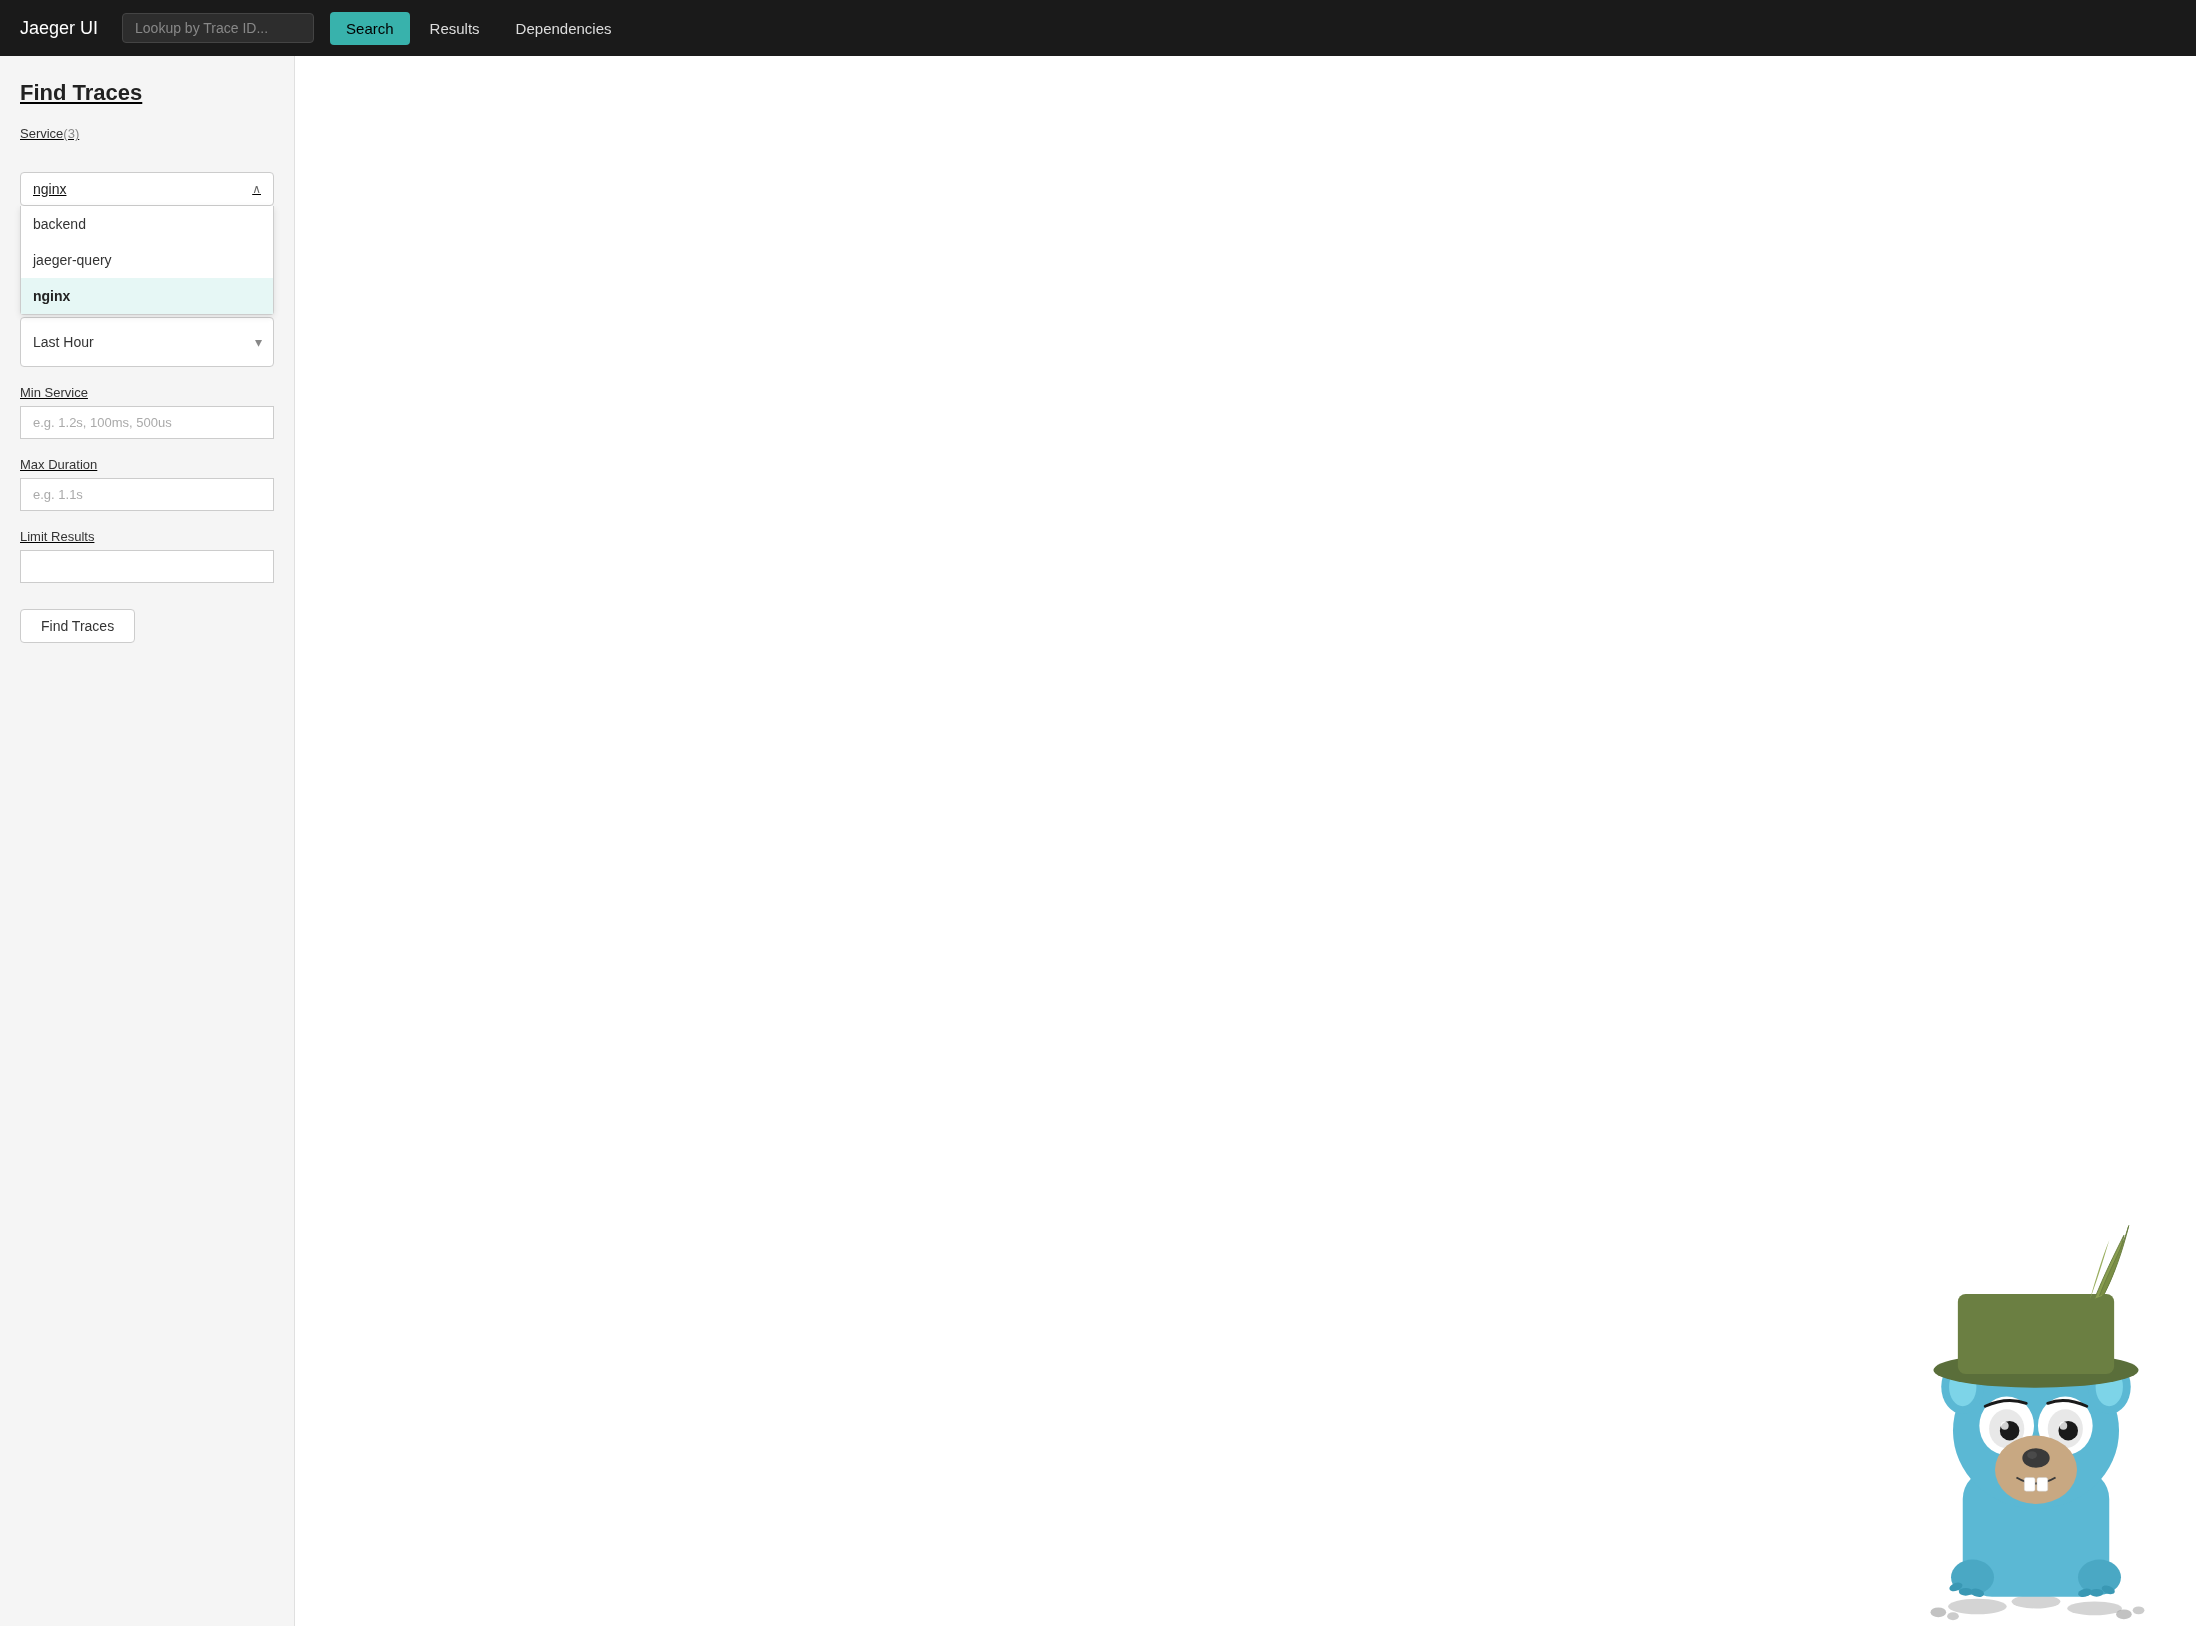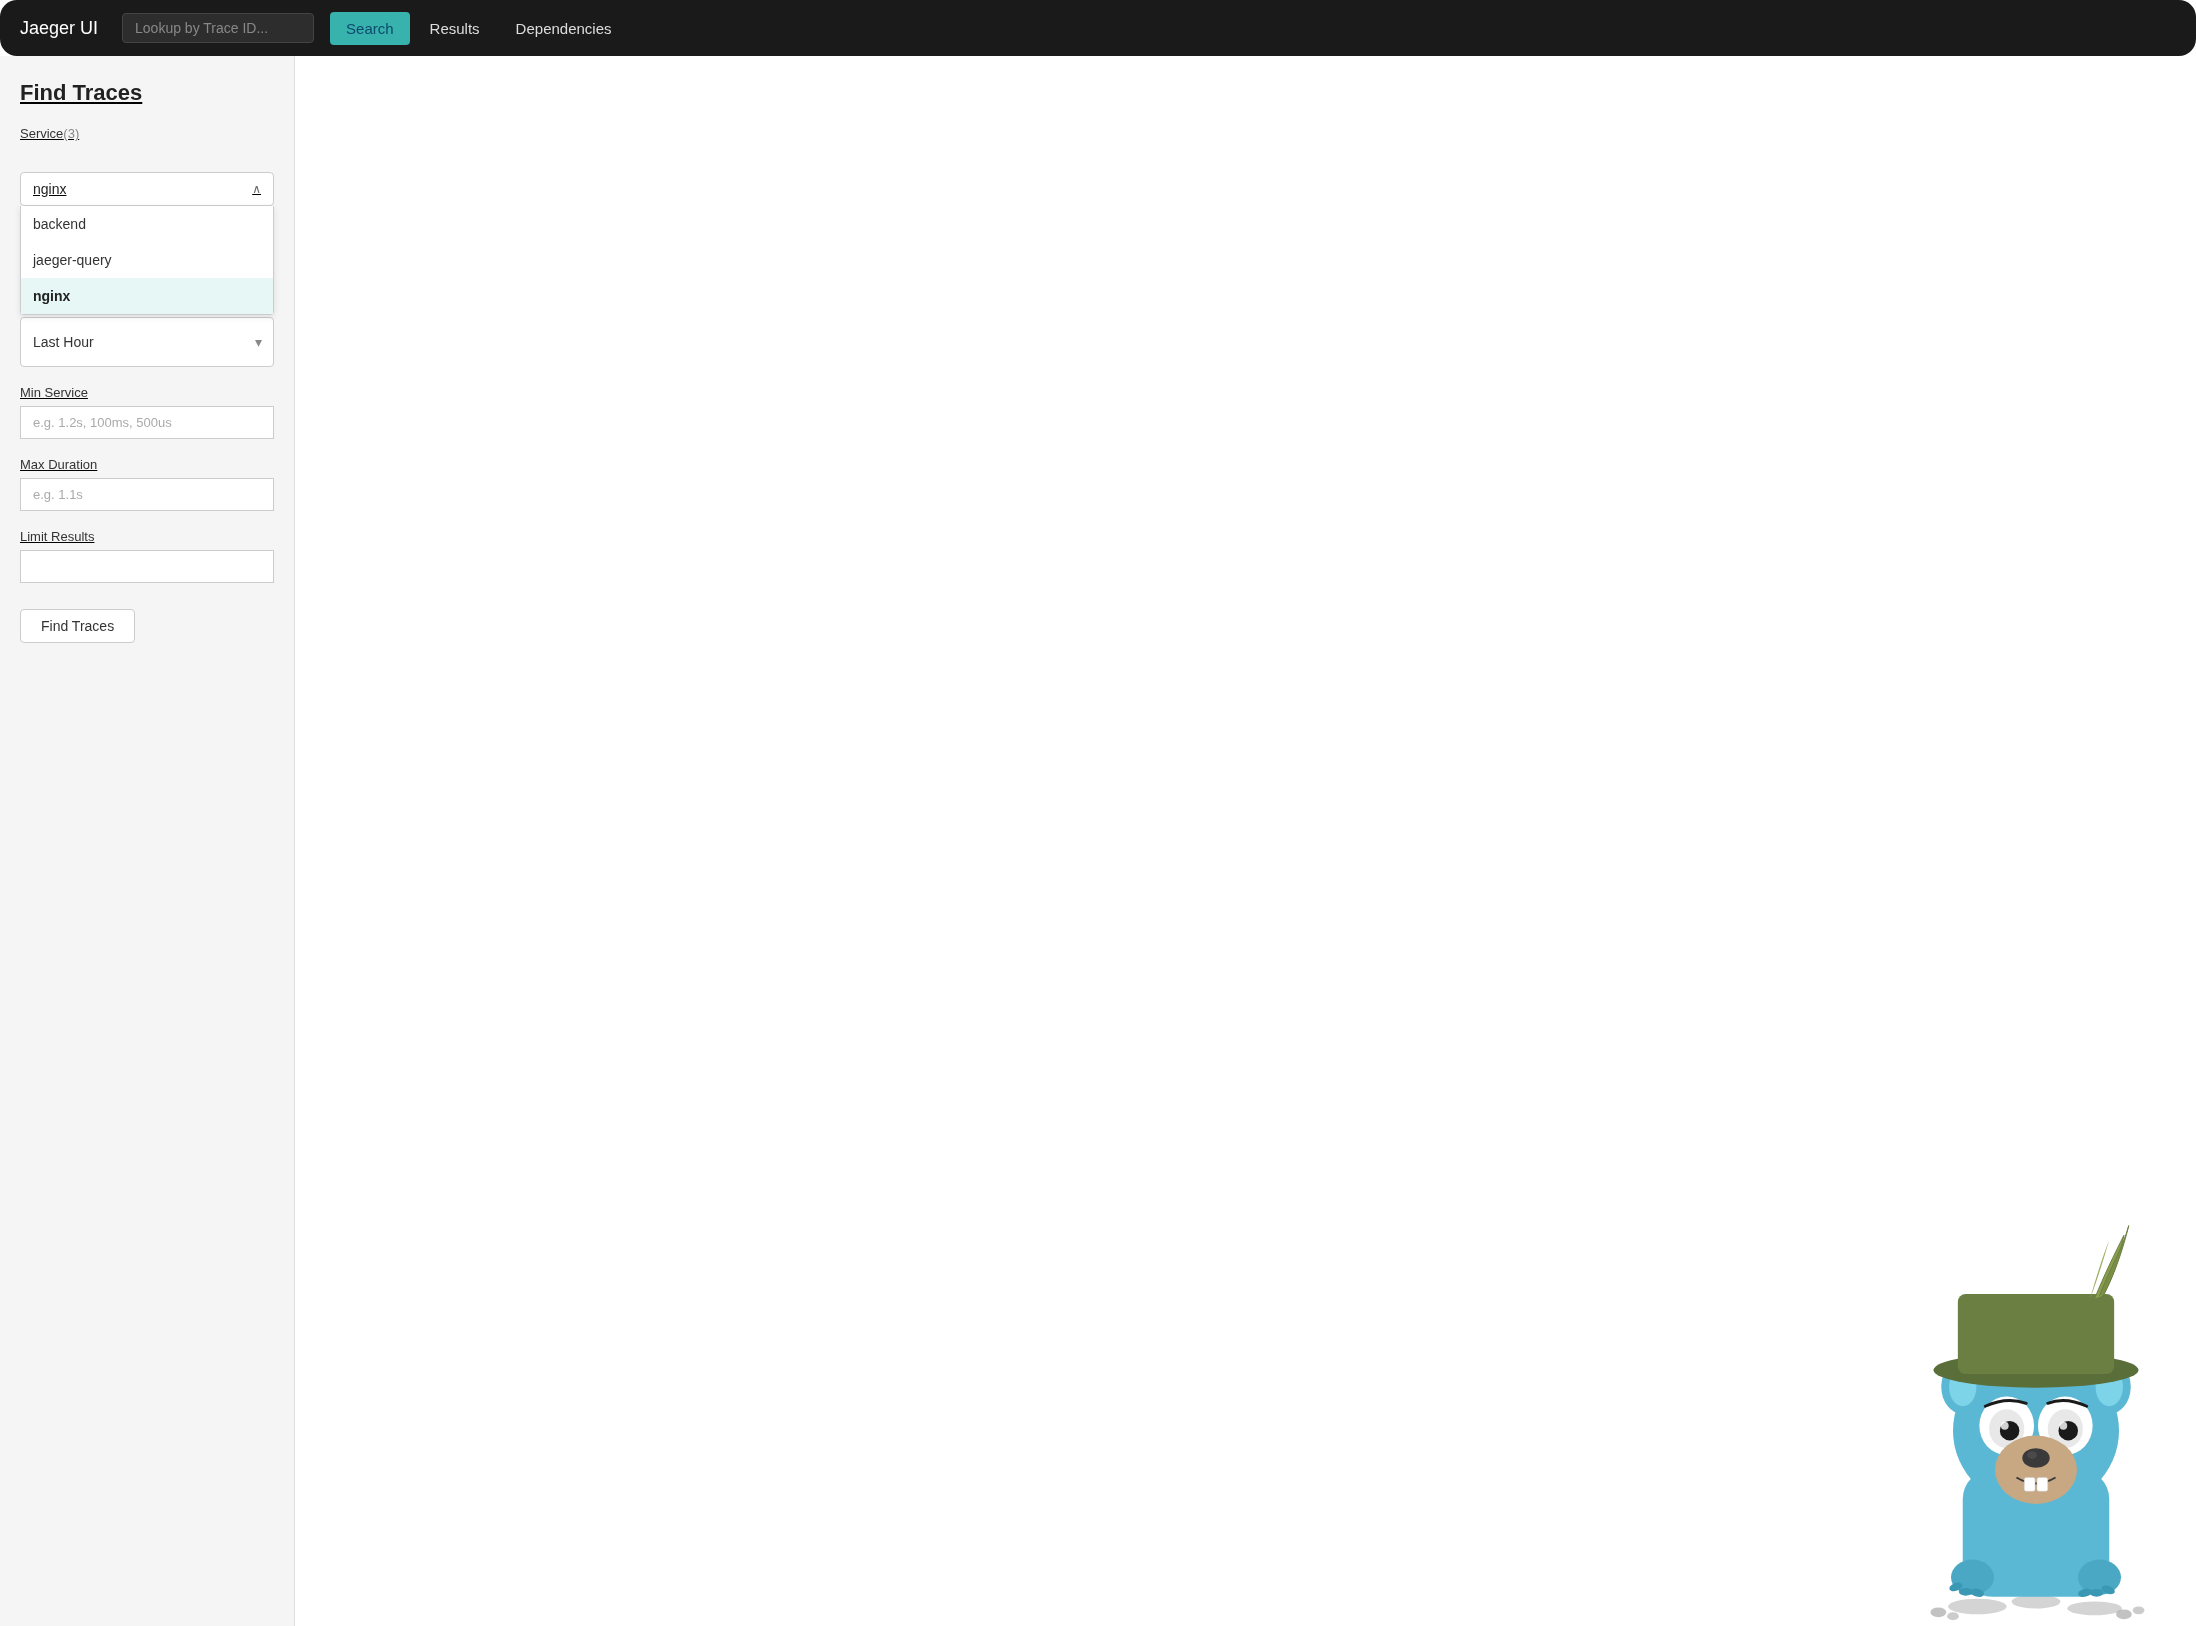--- a/index.html
+++ b/index.html
@@ -6,21 +6,20 @@
     body { font-family: -apple-system, BlinkMacSystemFont, 'Segoe UI', Arial, sans-serif; background: #fff; }
 
     
     .header {
       background: #1a1a1a;
       display: flex;
       align-items: center;
       padding: 0 20px;
       height: 56px;
       gap: 16px;
-      border-radius: 17px;
     }
     .header-logo {
       color: #fff;
       font-size: 18px;
       font-weight: 500;
       white-space: nowrap;
       margin-right: 8px;
     }
     .header-search-input {
       background: #2d2d2d;
@@ -36,21 +35,21 @@
     .nav-tab {
       color: #ddd;
       font-size: 15px;
       padding: 8px 16px;
       cursor: pointer;
       border-radius: 4px;
       text-decoration: none;
     }
     .nav-tab.active {
       background: #38b2ac;
-      color: #0c4a6e;
+      color: #000000;
     }
 
     
     .main {
       display: flex;
       min-height: calc(100vh - 56px);
       background: #fff;
     }
 
     

